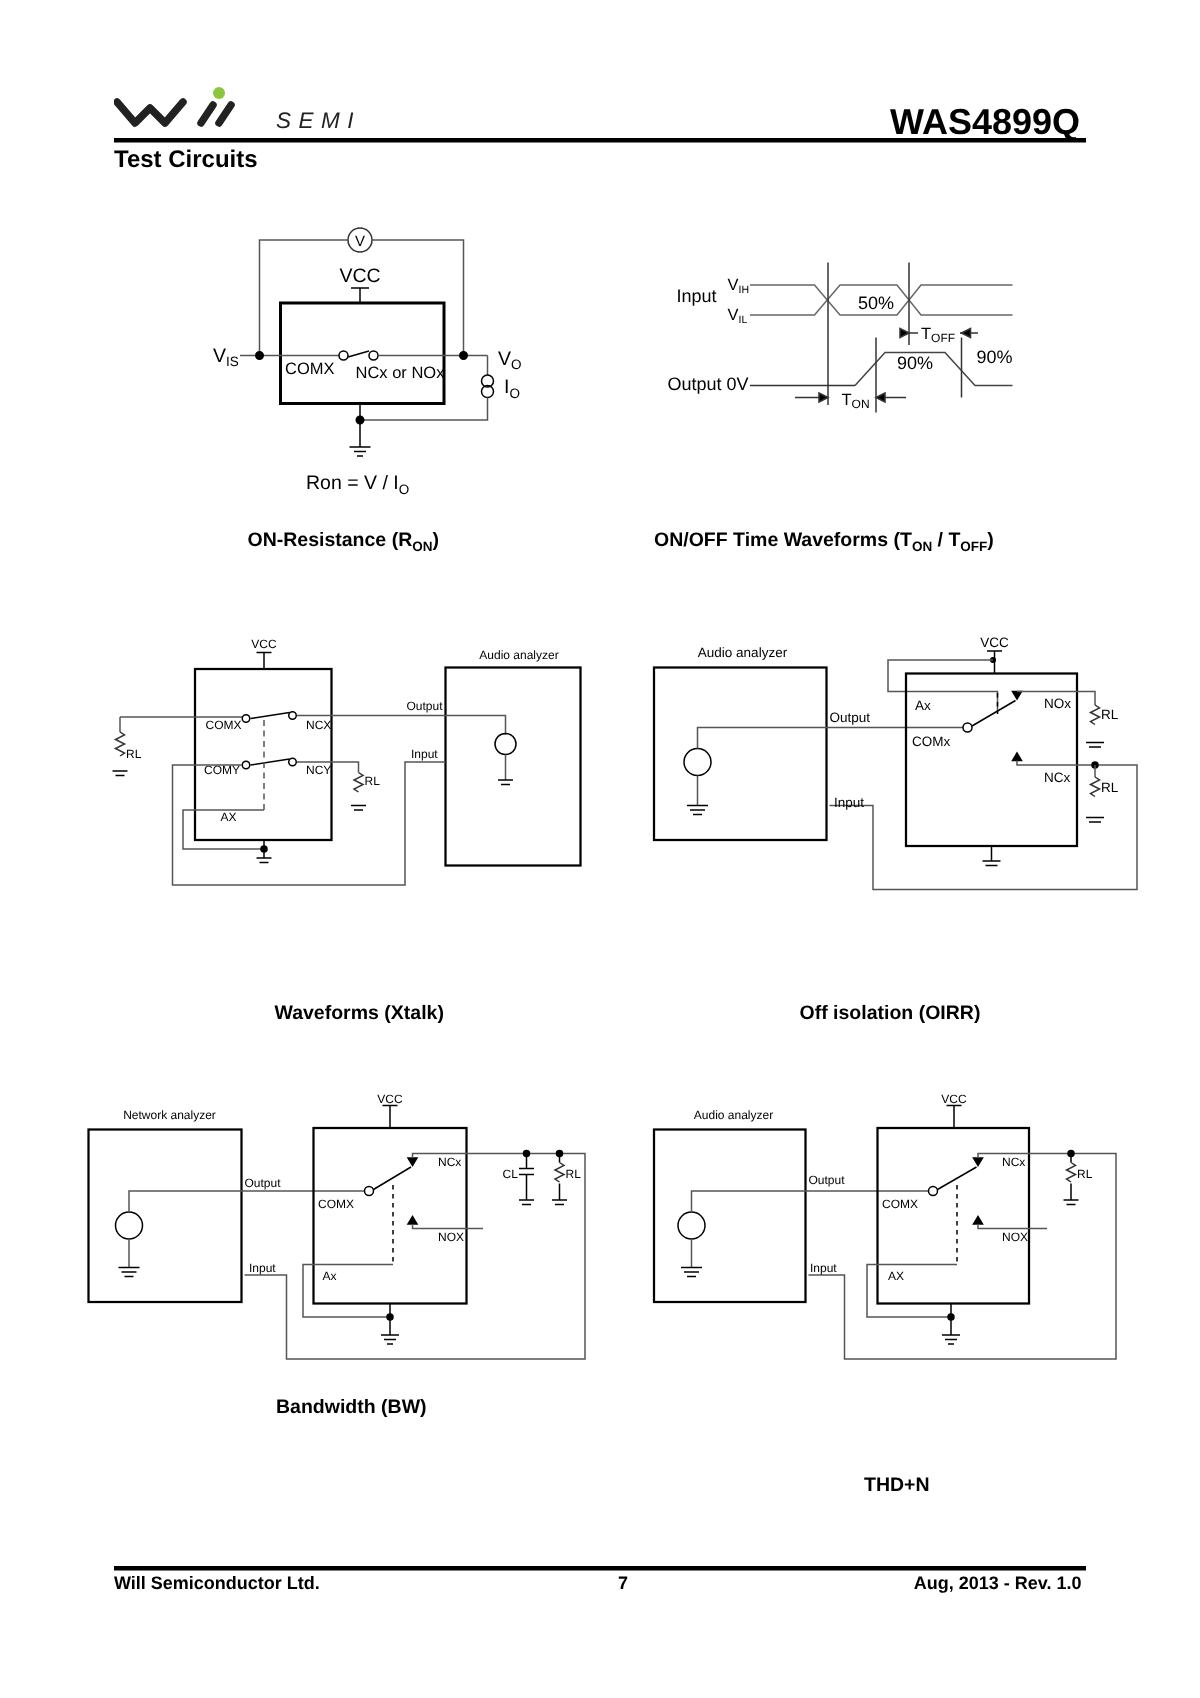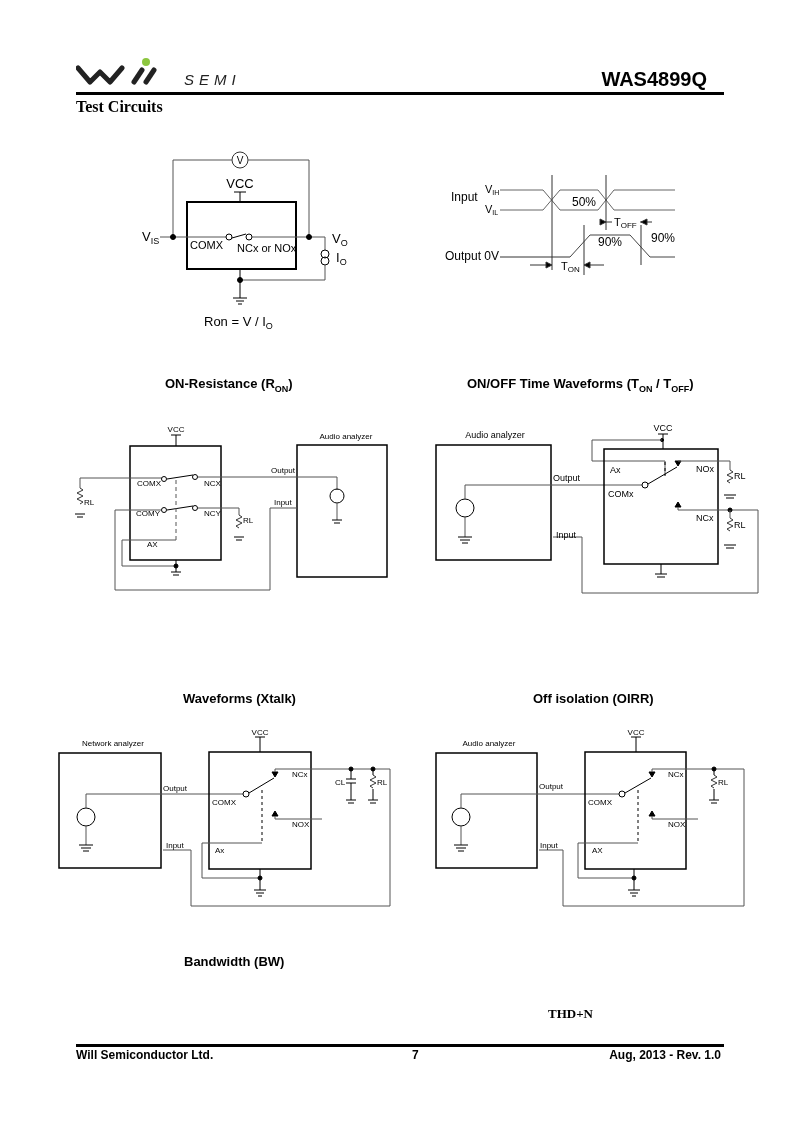--- a/index.html
+++ b/index.html
@@ -1,22 +1,22 @@
 <!DOCTYPE html>
 <html><head>
 <meta charset="utf-8">
 <style>
   html,body{margin:0;padding:0;background:#fff;}
   body{width:800px;height:1132px;position:relative;overflow:hidden;font-family:"Liberation Sans",sans-serif;color:#000;}
   .abs{position:absolute;}
   .logo{left:76px;top:58px;width:190px;height:32px;font-style:italic;}
-  .part-no{right:93px;top:68px;font-weight:bold;font-size:20px;}
+  .part-no{right:80px;top:68px;font-weight:bold;font-size:24px;}
   .rule-top{left:76px;top:92px;width:648px;height:3px;background:#000;}
-  .section-title{left:76px;top:98px;font-weight:bold;font-size:16px;font-family:Liberation Serif, serif;}
-  .caption{font-weight:bold;font-size:13px;white-space:nowrap;margin-top:24px;}
+  .section-title{left:76px;top:98px;font-weight:bold;font-size:16px;}
+  .caption{font-weight:bold;font-size:13px;white-space:nowrap;}
   .rule-bot{left:76px;top:1044px;width:648px;height:3px;background:#000;}
   .footer{top:1048px;font-weight:bold;font-size:12px;}
   svg text{font-family:"Liberation Sans",sans-serif;}
   svg{position:absolute;left:0;top:0;}
 </style>
 </head>
 <body>
 
 <div class="abs logo">
   <svg width="190" height="32" viewBox="0 0 190 32">
@@ -299,22 +299,22 @@
     <text x="668" y="827" font-size="8" fill="#000" stroke="none">NOX</text>
     <text x="588" y="805" font-size="8" fill="#000" stroke="none">COMX</text>
     <text x="592" y="853" font-size="8" fill="#000" stroke="none">AX</text>
     <text x="718" y="785" font-size="8" fill="#000" stroke="none">RL</text>
     <text x="539" y="789" font-size="8" fill="#000" stroke="none">Output</text>
     <text x="540" y="848" font-size="8" fill="#000" stroke="none">Input</text>
   </g>
 </svg>
 
 <div class="abs caption" style="left:165px;top:352px;"><span>ON-Resistance (R</span><sub style="font-size:9px">ON</sub><span>)</span></div>
-<div class="abs caption" style="left:467px;top:352px;"><span>ON/OFF Time Waveforms (T</span><sub style="font-size:9px">ON</sub><span> / T</span><sub style="font-size:9px">OFF</sub><span>)</span></div>
+<div class="abs caption" style="left:436px;top:352px;"><span>ON/OFF Time Waveforms (T</span><sub style="font-size:9px">ON</sub><span> / T</span><sub style="font-size:9px">OFF</sub><span>)</span></div>
 <div class="abs caption" style="left:183px;top:667px;">Waveforms (Xtalk)</div>
 <div class="abs caption" style="left:533px;top:667px;">Off isolation (OIRR)</div>
 <div class="abs caption" style="left:184px;top:930px;">Bandwidth (BW)</div>
-<div class="abs caption" style="left:548px;top:982px;font-family:Liberation Serif, serif;">THD+N</div>
+<div class="abs caption" style="left:576px;top:982px;">THD+N</div>
 
 <div class="abs rule-bot"></div>
 <div class="abs footer" style="left:76px;">Will Semiconductor Ltd.</div>
 <div class="abs footer" style="left:412px;">7</div>
 <div class="abs footer" style="right:79px;">Aug, 2013 - Rev. 1.0</div>
 
 </body></html>

